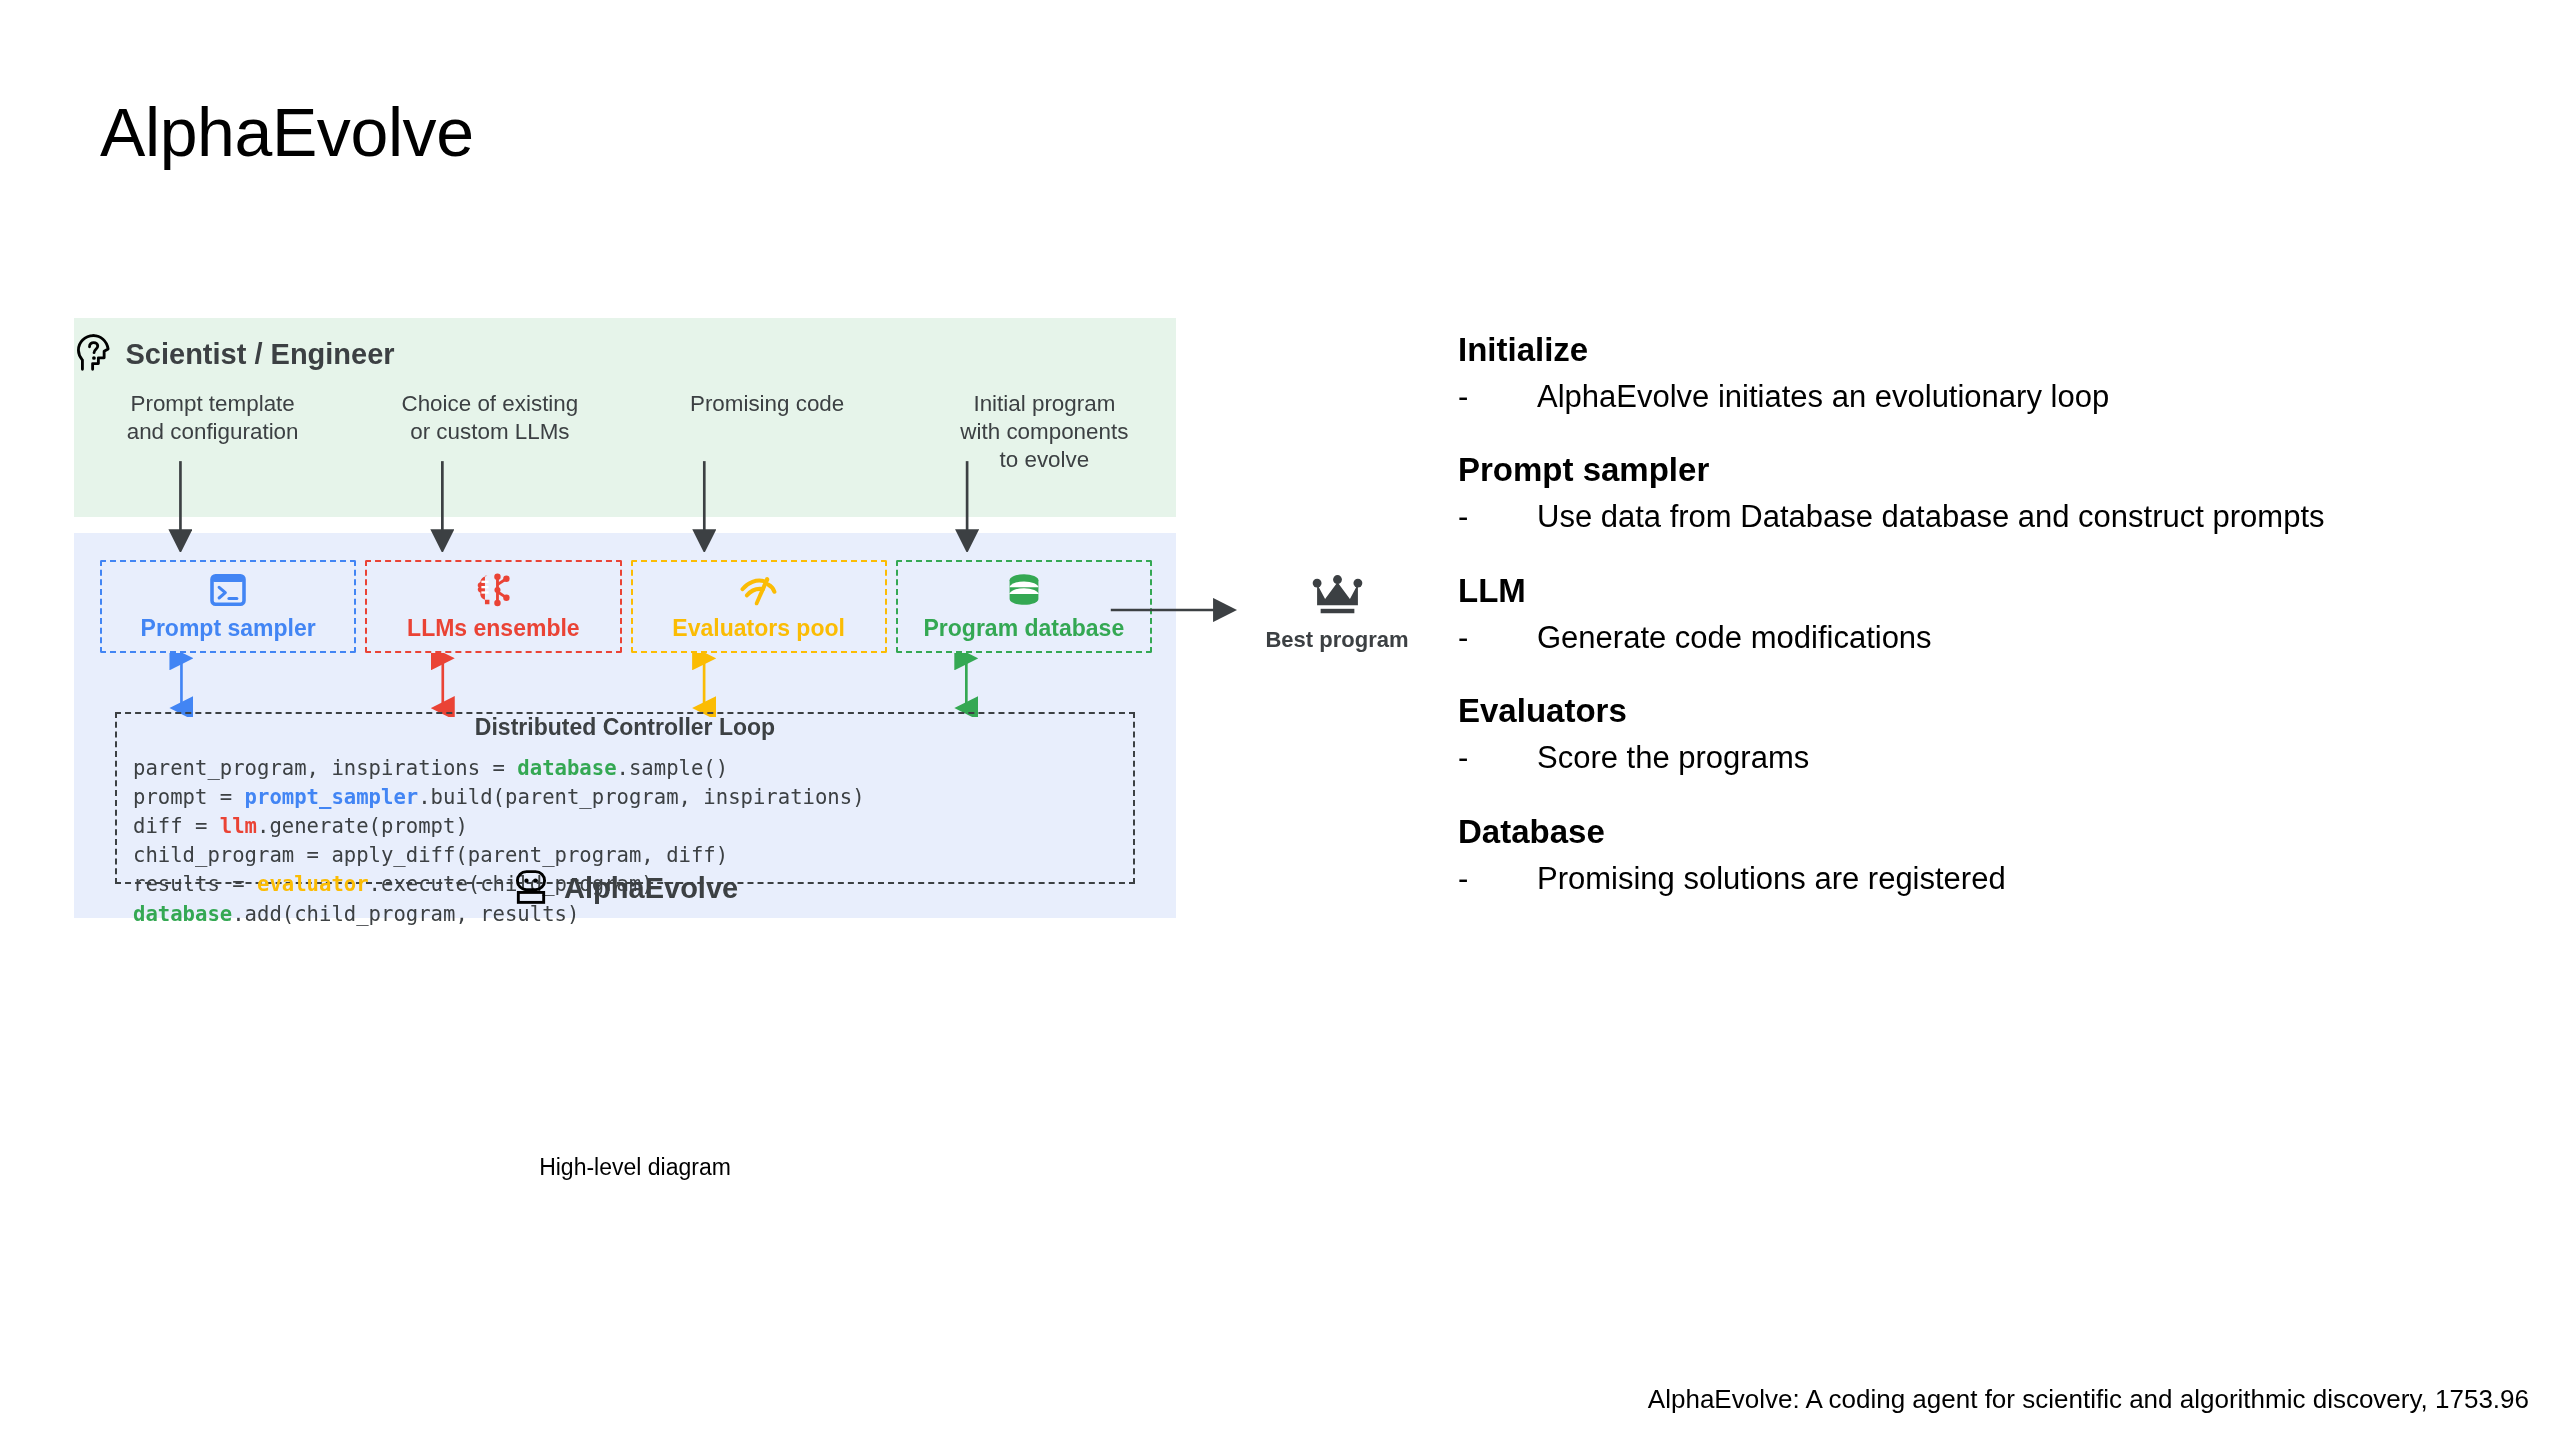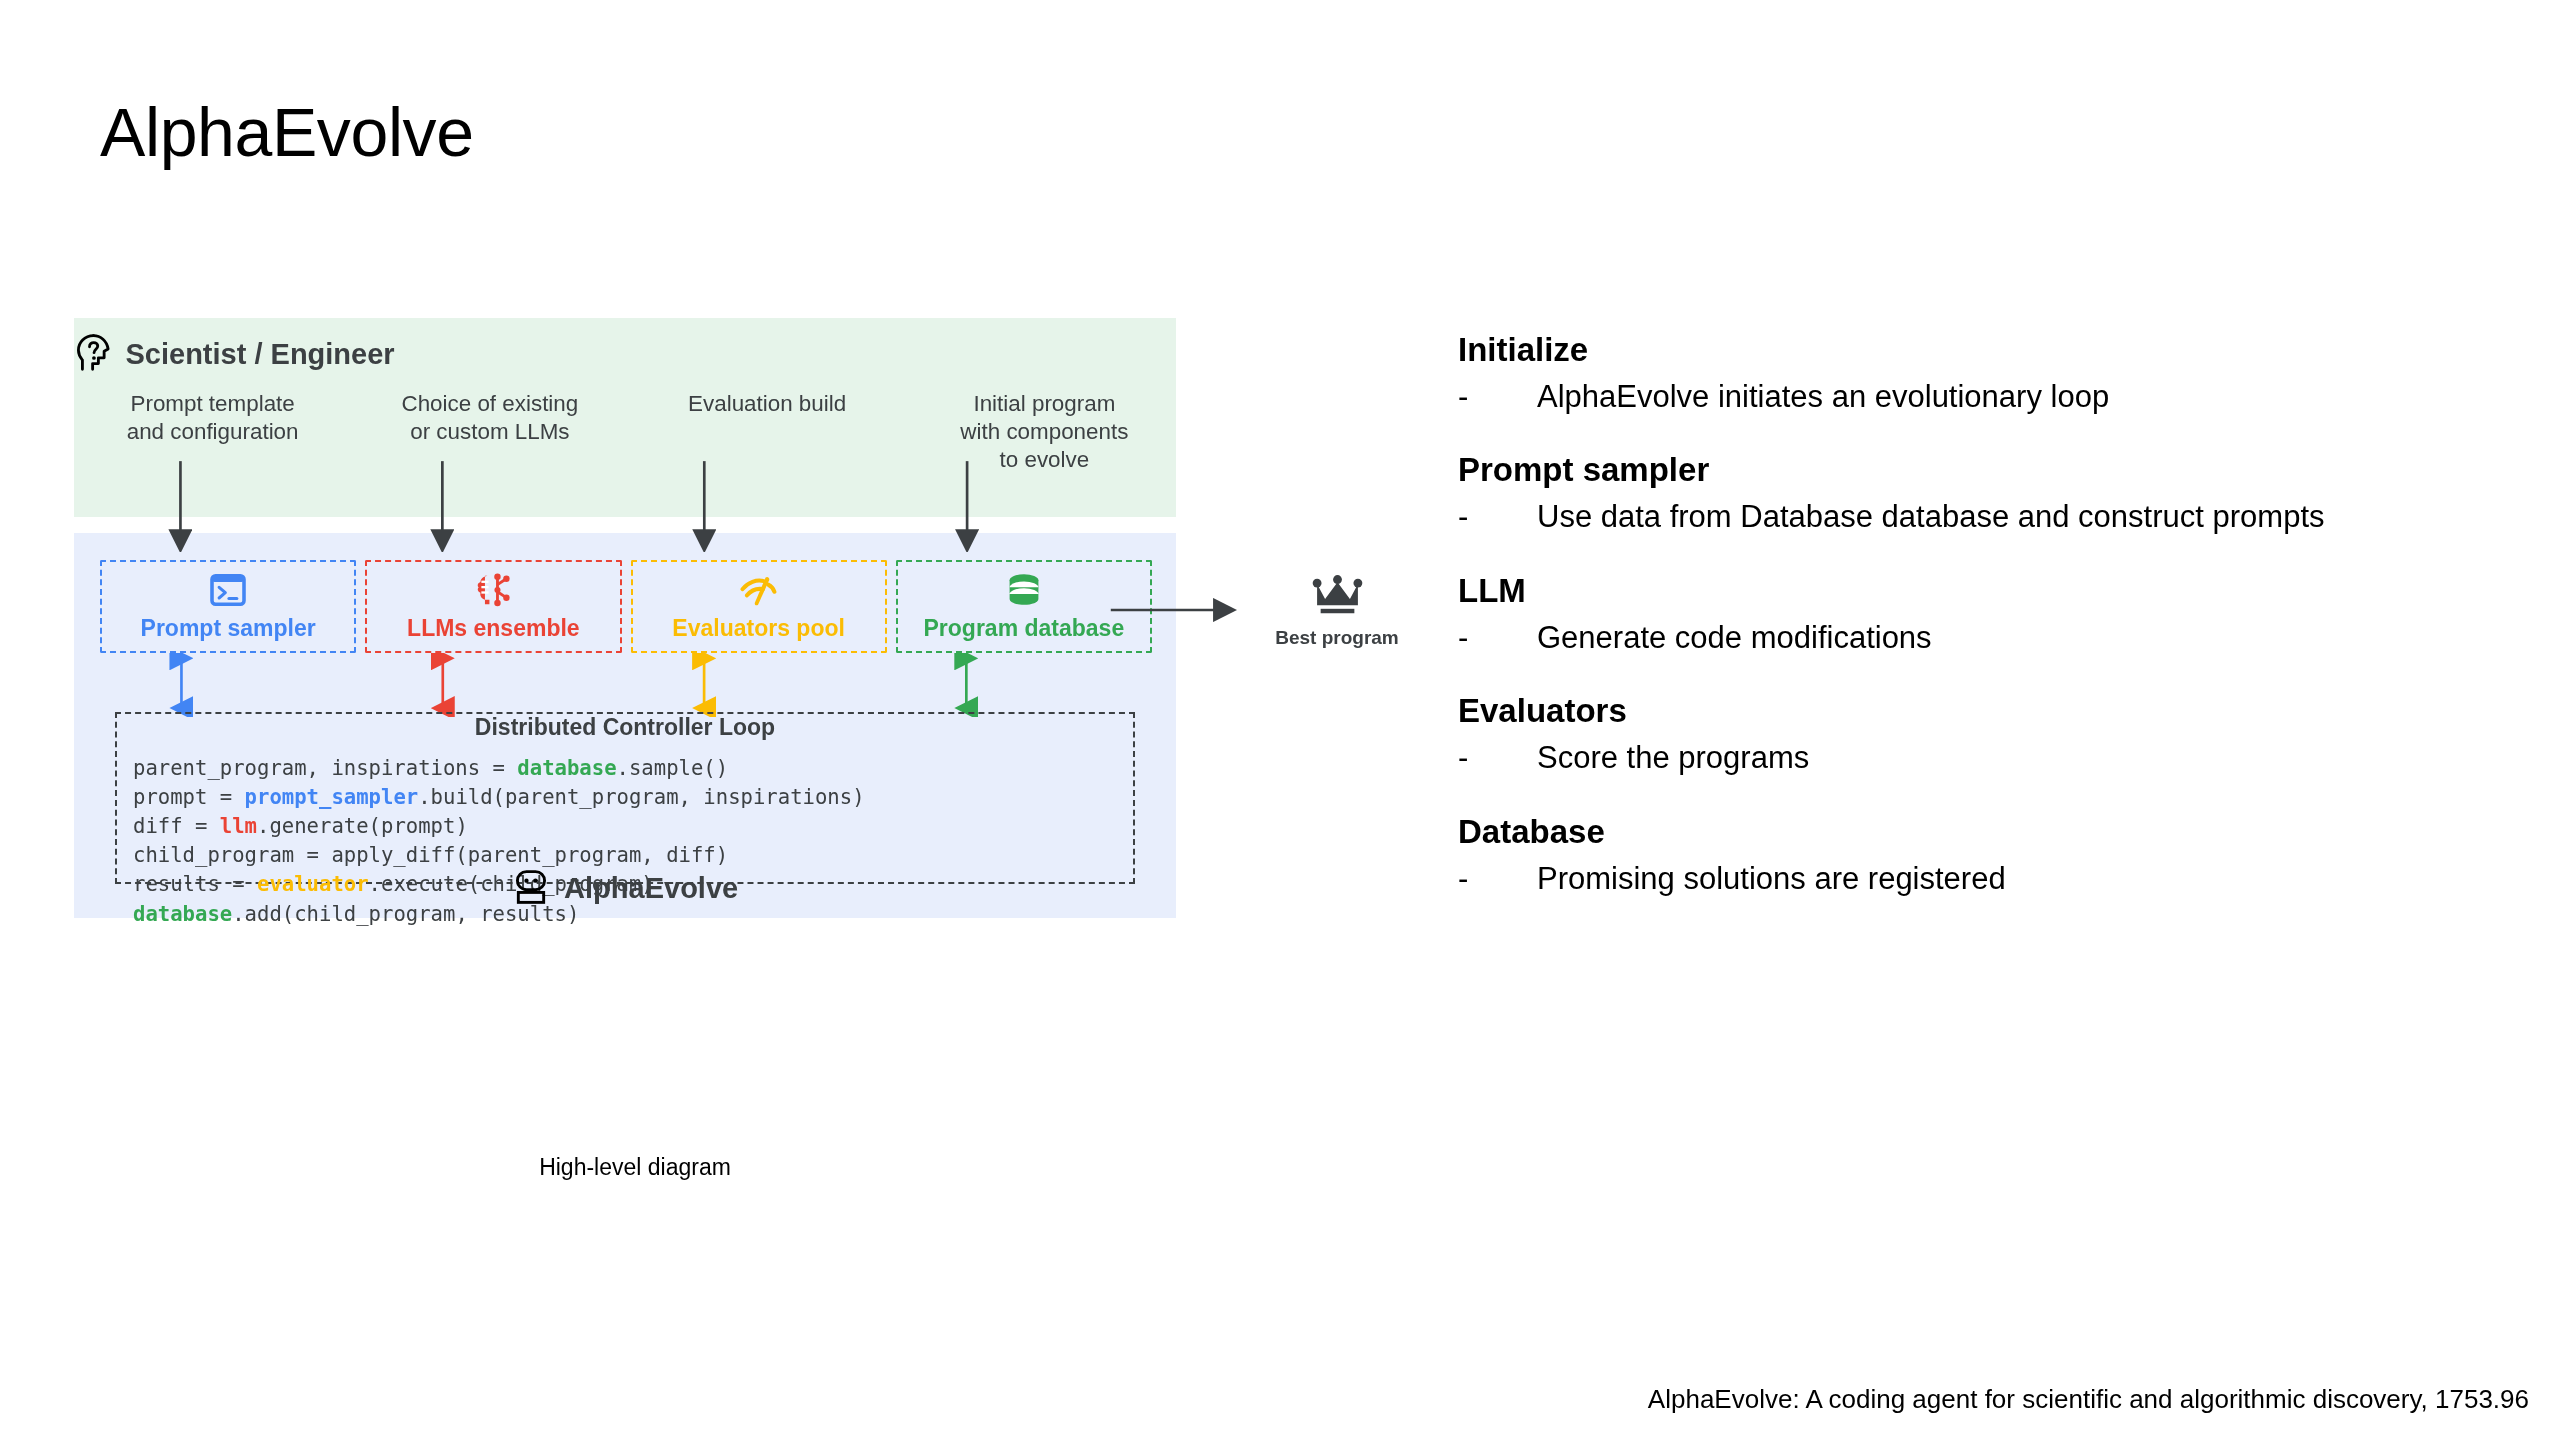--- a/index.html
+++ b/index.html
@@ -213,21 +213,21 @@
   
   #best-program {
     position: absolute;
     left: 1234px;
     top: 572px;
     width: 206px;
     text-align: center;
   }
   #best-program .bp-label {
     margin-top: 5.4px;
-    font-size: 19px;
+    font-size: 22px;
     font-weight: bold;
     color: #3c4043;
   }
   #exit-arrow {
     position: absolute;
     left: 1109px;
     top: 592px;
     width: 134px;
     height: 36px;
   }
@@ -288,21 +288,21 @@
         </svg>
       </span>
       <span class="label">Scientist / Engineer</span>
     </div>
 
     <div class="inputs-row">
       <div class="input-col" style="white-space:pre-line">Prompt template
 and configuration</div>
       <div class="input-col" style="white-space:pre-line">Choice of existing
 or custom LLMs</div>
-      <div class="input-col" style="white-space:pre-line">Evaluation build</div>
+      <div class="input-col" style="white-space:pre-line">Promising code</div>
       <div class="input-col" style="white-space:pre-line">Initial program
 with components
 to evolve</div>
     </div>
   </div>
 
   <div id="arrow-gap"></div>
 
   <div id="alphaevolve-panel">
 

